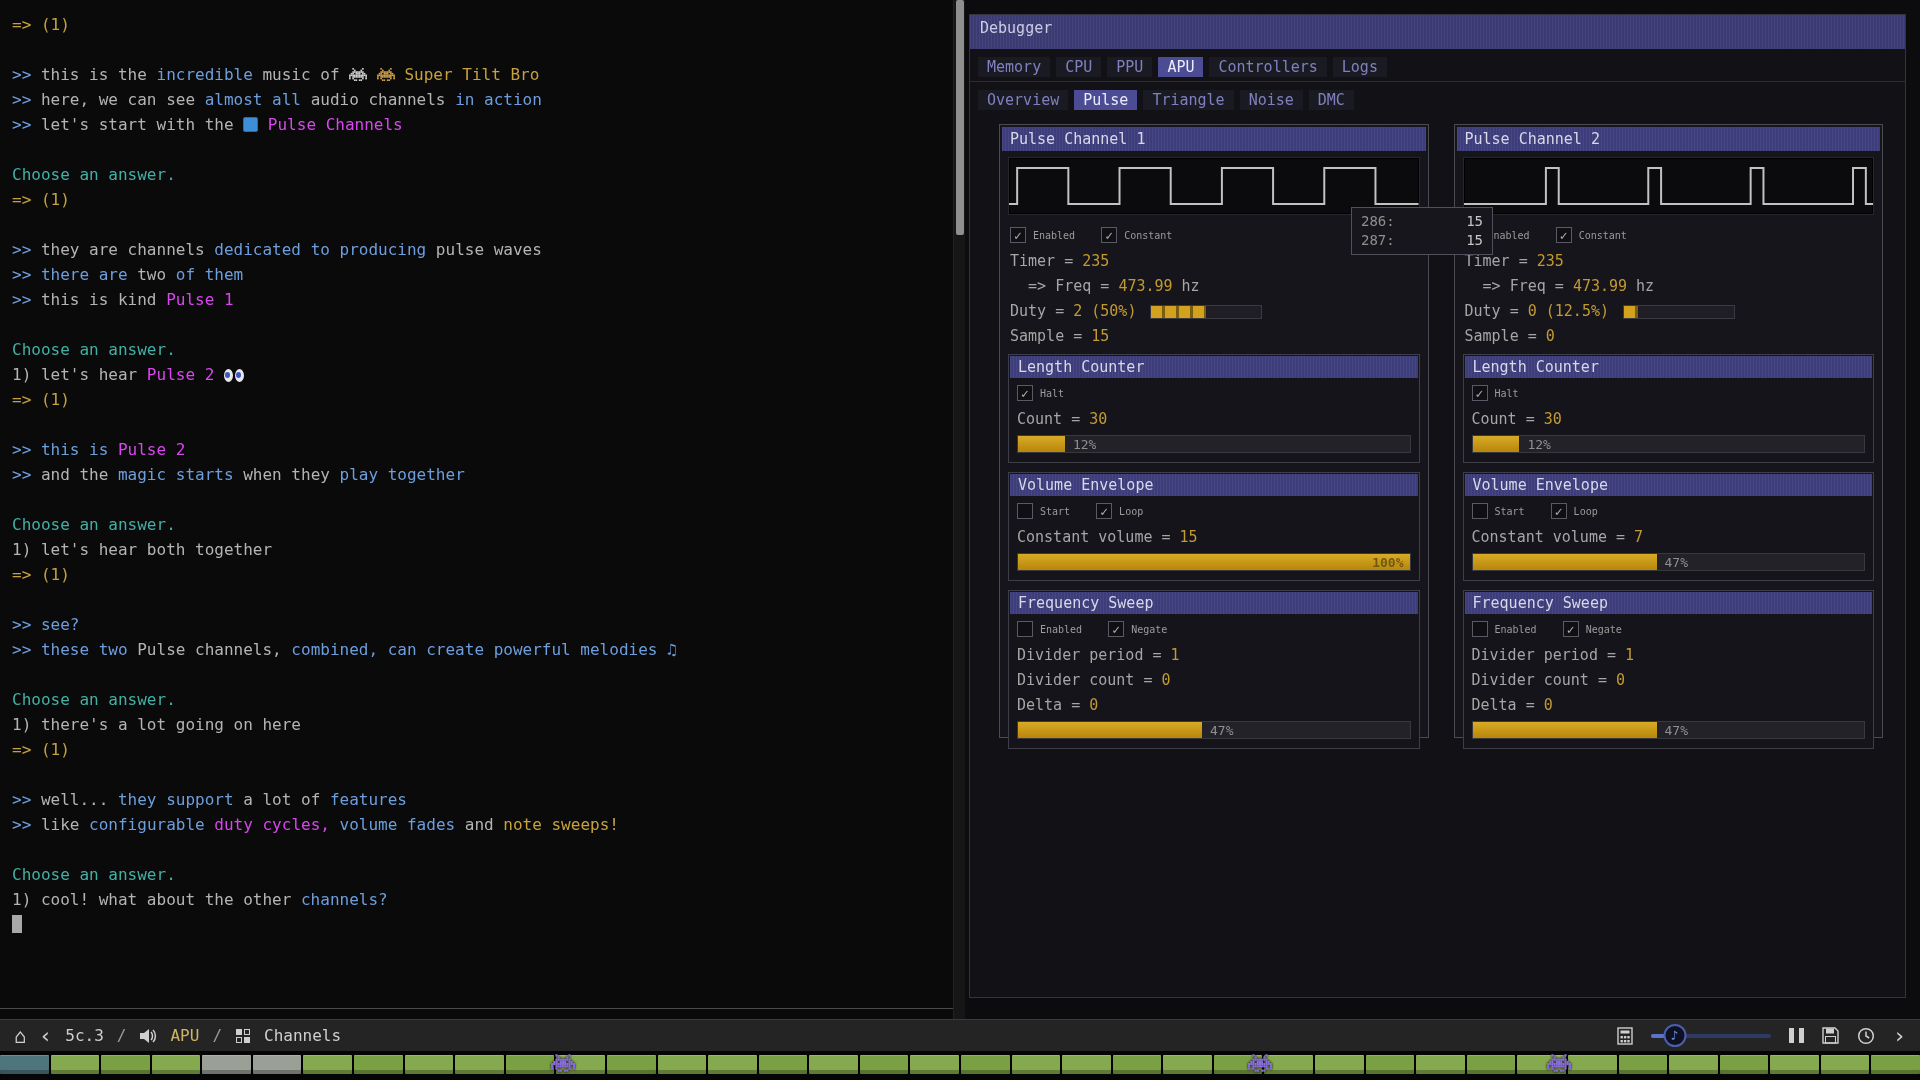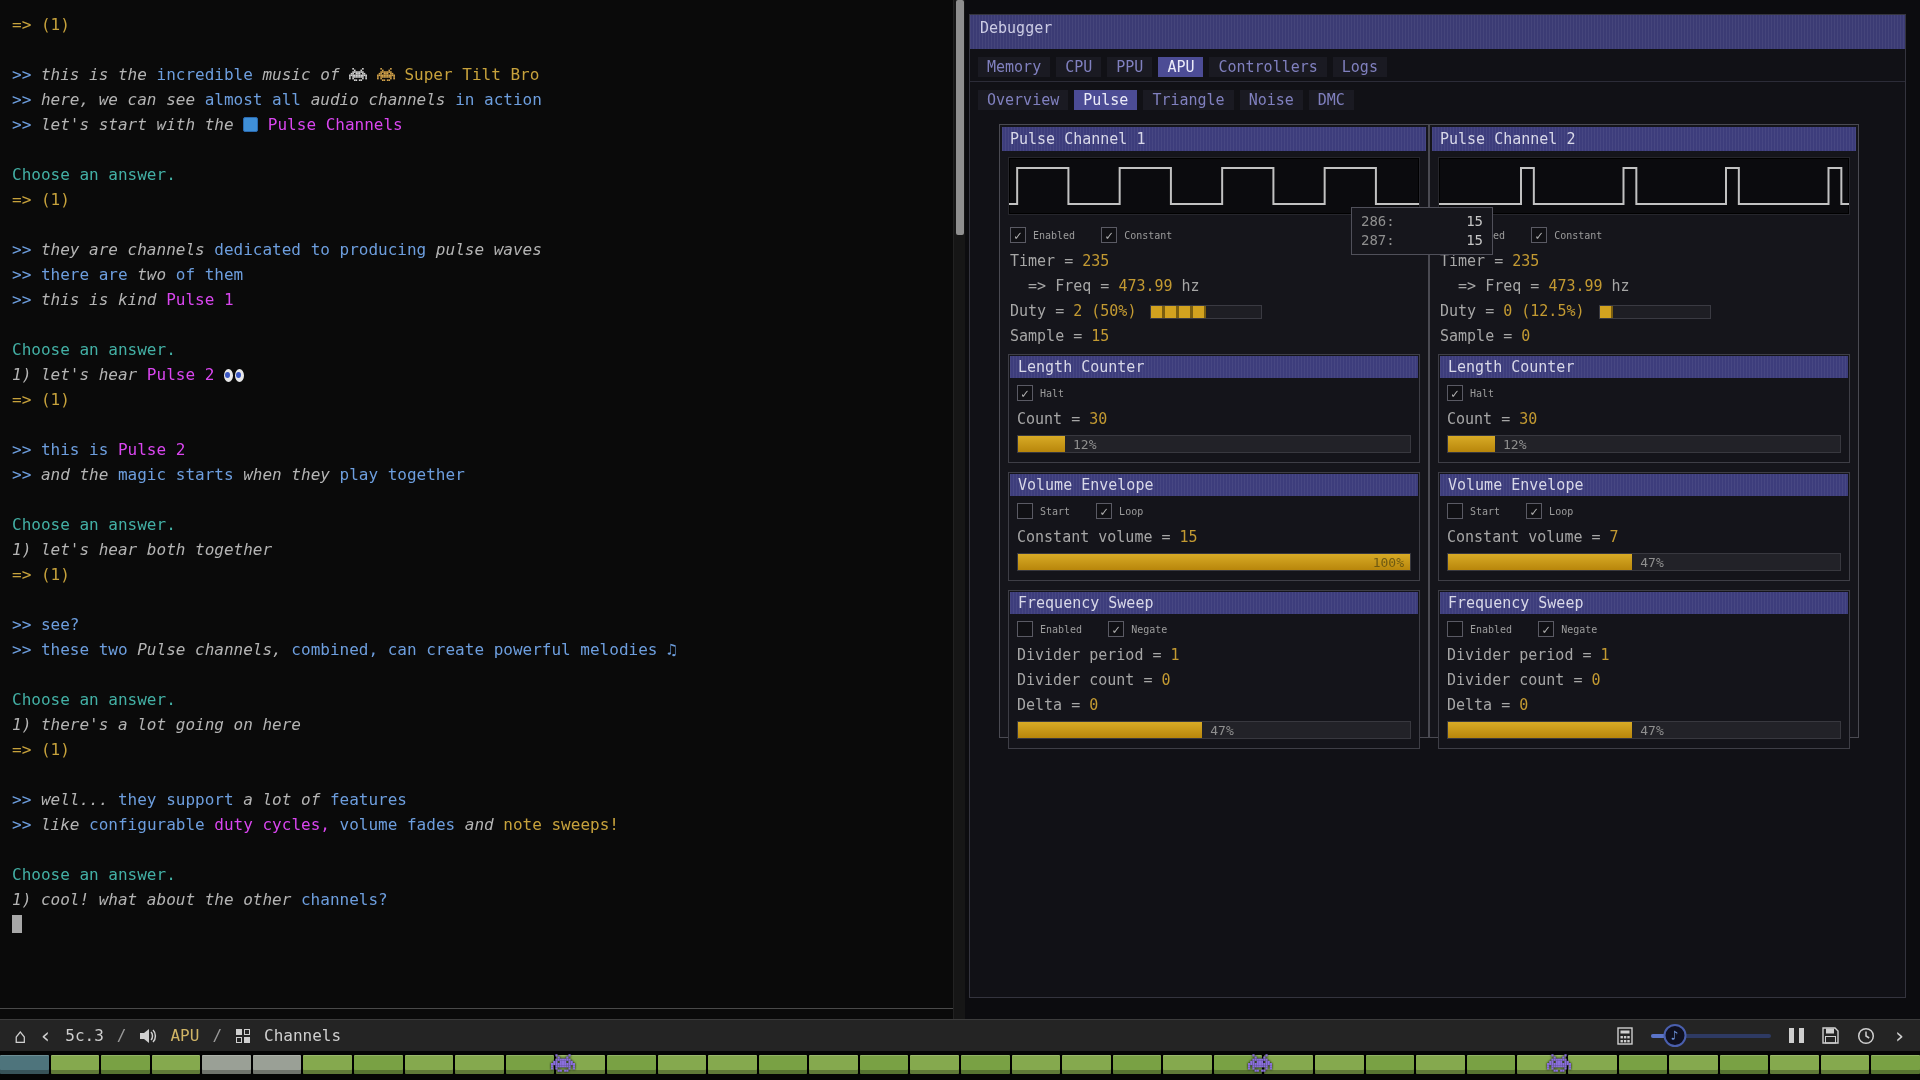--- a/index.html
+++ b/index.html
@@ -5,21 +5,21 @@
   * { box-sizing: border-box; }
   html,body { margin:0; padding:0; width:1920px; height:1080px; background:#000; overflow:hidden;
     font-family:"DejaVu Sans Mono","Liberation Mono",monospace; }
   .screen { position:relative; width:1920px; height:1080px; background:#050505; overflow:hidden; }
 
   
   .main { position:absolute; left:0; top:0; width:1920px; height:1019px; display:flex; }
   .terminal { width:953px; height:100%; background:#0a0a0a; padding:12px 0 0 12px; position:relative; }
   .terminal::after { content:''; position:absolute; left:0; right:0; bottom:10px; height:1px; background:#4a4a4a; }
   .term-line { height:25px; line-height:25px; font-size:16px; white-space:pre; }
-  .c-gray { color:#b4b4b4;font-style:italic; } .c-blue { color:#6d9ede; } .c-gold { color:#c7a23c; }
+  .c-gray { color:#b4b4b4; } .c-blue { color:#6d9ede; } .c-gold { color:#c7a23c; }
   .c-teal { color:#43b0a5; } .c-white { color:#d946ef; }
   .term-cursor { display:inline-block; width:10px; height:18px; background:#a8a8a8; vertical-align:-3px; }
   .icon-blue-square { display:inline-block; width:15px; height:15px; background:#3f8fd8; border:1px solid #2a6ab0; border-radius:2px; vertical-align:-2px; }
   .icon-eyes { display:inline-flex; gap:2px; vertical-align:-2px; }
   .icon-eyes .eye { width:9px; height:13px; background:#e8e8e8; border-radius:50%; position:relative; }
   .icon-eyes .pupil { position:absolute; left:1px; top:3px; width:5px; height:6px; background:#3a57c4; border-radius:50%; }
   .icon-sprite svg { width:18px; height:13px; vertical-align:-1px; }
   .term-scrollbar { width:12px; background:#161616; position:relative; border-left:1px solid #222; }
   .term-scroll-thumb { position:absolute; top:0; left:2px; width:8px; height:235px; background:#8f8f8f; border-radius:2px; }
 
@@ -27,21 +27,21 @@
   .debug-area { flex:1; background:#0c0c0f; position:relative; }
   .debug-window { position:absolute; left:4px; top:14px; right:14px; height:984px;
     background:#111116; border:1px solid #34343e; }
   .debug-titlebar { height:34px; background:#3b3b74; color:#cccce4; font-size:15px; line-height:26px; padding:0 10px;
     background-image:repeating-linear-gradient(90deg, rgba(255,255,255,0.05) 0 1px, transparent 1px 3px); }
   .tabs-row { display:flex; gap:6px; padding:8px 8px 4px; }
   .tabs-row.first { border-bottom:1px solid #2c2c38; }
   .tab { padding:1px 9px; font-size:15px; color:#8080bf; background:#1a1a22; cursor:default; }
   .tab.selected { background:#4c4c95; color:#eaeaf8; }
 
-  .channels { display:flex; padding:10px 22px 0 29px; }
+  .channels { display:flex; gap:25px; padding:10px 22px 0 29px; }
   .channel-panel { width:430px; height:614px; background:#15151b; border:1px solid #4a4a52; }
   .panel-title { height:24px; margin:2px; background:#3d3d7c; color:#d8d8e8; font-size:15px; line-height:24px; padding-left:8px;
     background-image:repeating-linear-gradient(90deg, rgba(255,255,255,0.05) 0 1px, transparent 1px 3px); }
   .wave-box { margin:6px 8px; height:58px; background:#0b0b0e; border:1px solid #26262c; box-shadow:inset 0 0 0 1px #000; }
   .wave-box svg { display:block; width:100%; height:100%; }
 
   .checks-row { display:flex; gap:26px; padding:5px 10px; height:28px; align-items:center; }
   .check-item { display:inline-flex; align-items:center; }
   .checkbox { width:16px; height:16px; background:#101014; border:1px solid #5a5a64; display:inline-flex;
     align-items:center; justify-content:center; margin-right:7px; }
@@ -58,21 +58,21 @@
     background:repeating-linear-gradient(90deg,#d2a21f 0 11px,#7a5e10 11px 14px); }
 
   .sub-panel { margin:5px 8px 9px; border:1px solid #3e3e46; background:#14141a; }
   .sub-title { height:22px; margin:1px; background:#3d3d7c; color:#d8d8e8; font-size:15px; line-height:22px; padding-left:8px;
     background-image:repeating-linear-gradient(90deg, rgba(255,255,255,0.05) 0 1px, transparent 1px 3px); }
   .sub-panel .checks-row { padding:5px 8px; }
   .sub-panel .stat-line { padding:0 8px; }
   .progress { margin:3px 8px 9px; height:18px; background:#222228; border:1px solid #38383f; position:relative; overflow:hidden; }
   .progress .fill { position:absolute; left:0; top:0; bottom:0; background:linear-gradient(180deg,#d8ab26,#b8860b); }
   .progress .plabel { position:absolute; top:0; line-height:17px; font-size:13px; color:#8f8f8f; }
-  .progress .plabel.inside { right:6px; color:#6f5a12; }
+  .progress .plabel.inside { right:6px; color:#6f5a12;font-weight:bold; }
 
   .tooltip { position:absolute; left:381px; top:192px; width:142px; background:#16161c; border:1px solid #50505a;
     padding:4px 9px; z-index:10; font-size:14px; }
   .tooltip-row { display:flex; justify-content:space-between; line-height:19px; }
   .tooltip-row .addr { color:#8f8f8f; } .tooltip-row .tval { color:#c6c6c6; }
 
   
   .toolbar { position:absolute; left:0; top:1019px; width:1920px; height:32px; background:#242424;
     border-top:1px solid #3c3c3c; display:flex; align-items:center; padding:0 14px; color:#cfcfcf; font-size:16px; }
   .tb-left { display:flex; align-items:center; gap:13px; }

